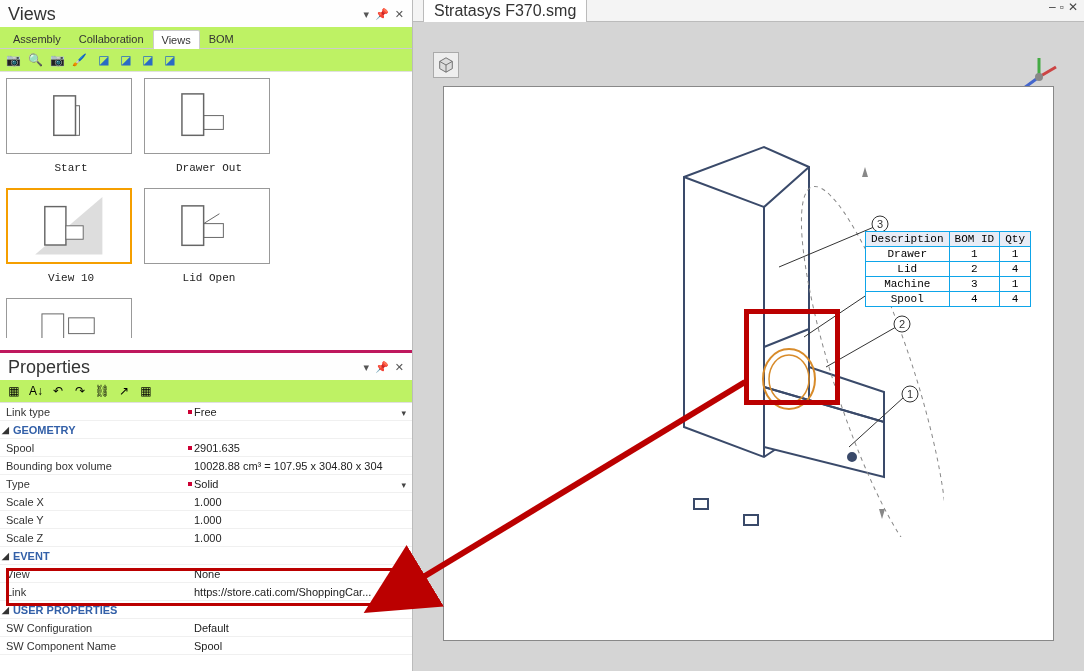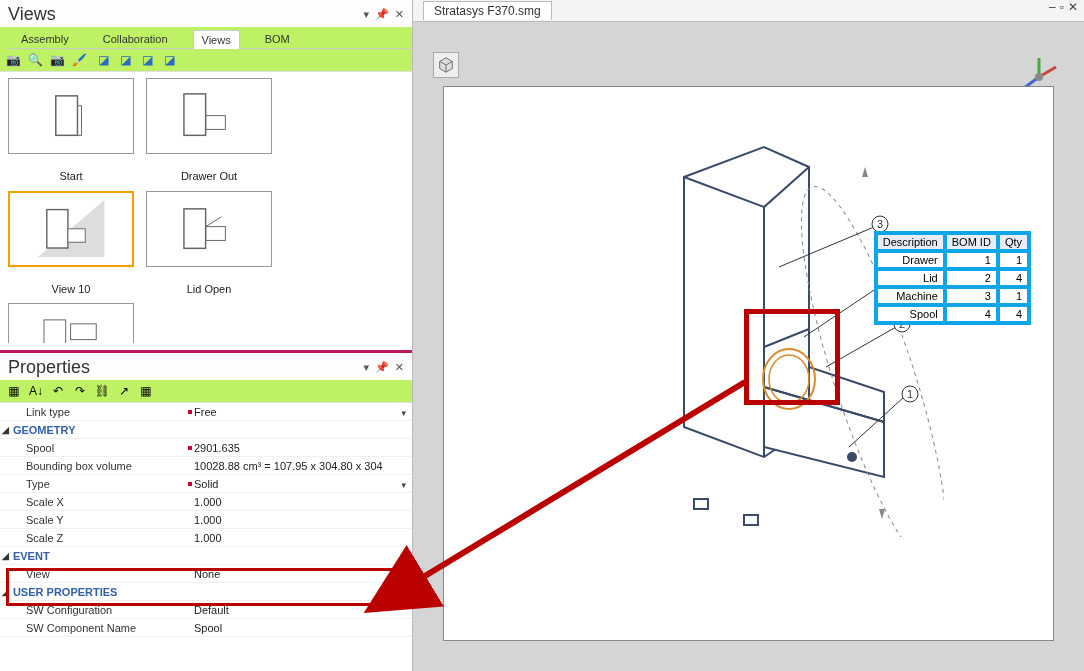--- a/index.html
+++ b/index.html
@@ -3,53 +3,53 @@
 <meta charset="utf-8">
 <style>
   * { box-sizing: border-box; margin: 0; padding: 0; }
   body { font-family: "Segoe UI", Tahoma, sans-serif; font-size: 11px; background: #f0f0f0; width: 1084px; height: 671px; overflow: hidden; position: relative; }
   .app { display: flex; width: 100%; height: 100%; }
   .left-pane { width: 413px; background: #bef264; display: flex; flex-direction: column; border-right: 1px solid #bbb; }
   .panel-header { display: flex; align-items: center; justify-content: space-between; padding: 4px 8px 2px 8px; background: #fefefe; }
   .panel-title { font-size: 18px; color: #333; font-weight: 400; }
   .panel-controls { display: flex; gap: 6px; color: #555; font-size: 11px; }
   .panel-controls span { cursor: pointer; }
-  .tabstrip { display: flex; border-bottom: 1px solid #ccc; padding: 2px 4px 0 4px; gap: 16px; margin-left: 8px; }
+  .tabstrip { display: flex; border-bottom: 1px solid #ccc; padding: 2px 4px 0 4px; gap: 0; }
   .tab { padding: 3px 8px; font-size: 11px; color: #333; border: 1px solid transparent; border-bottom: none; cursor: pointer; }
   .tab.active { border-color: #ccc; background: #fff; border-radius: 2px 2px 0 0; position: relative; top: 1px; }
   .toolbar { display: flex; gap: 8px; padding: 3px 6px; border-bottom: 1px solid #e0e0e0; }
   .tb-icon { width: 16px; height: 16px; display: inline-flex; align-items: center; justify-content: center; font-size: 12px; }
   .tb-group { display: flex; gap: 6px; }
   .views-gallery { padding: 6px; display: flex; flex-wrap: wrap; gap: 8px; overflow: hidden; background: #fff; height: 278px; }
-  .thumb-container { width: 130px; display: flex; flex-direction: column; align-items: center; gap: 16px; }
+  .thumb-container { width: 130px; display: flex; flex-direction: column; gap: 8px; font-family: Liberation Mono, monospace; }
   .thumb { width: 126px; height: 76px; border: 1px solid #999; background: #fff; display: flex; align-items: center; justify-content: center; position: relative; }
   .thumb.selected { border: 2px solid #f59f00; }
   .thumb svg { width: 80%; height: 80%; }
   .thumb-label { font-size: 11px; color: #222; text-align: center; }
   .properties-panel { flex: 1; display: flex; flex-direction: column; overflow: hidden; border-top: 3px solid #be185d; }
   .prop-toolbar { display: flex; gap: 6px; padding: 3px 6px; border-bottom: 1px solid #e0e0e0; }
   .prop-grid { flex: 1; overflow-y: auto; background: #fff; }
   .prop-row { display: flex; font-size: 11px; border-bottom: 1px solid #f0f0f0; min-height: 18px; align-items: center; }
   .prop-row.section { color: #3360a8; font-weight: bold; padding-left: 2px; }
   .prop-row.section .tri { color: #333; margin-right: 4px; font-size: 9px; }
-  .prop-key { width: 190px; padding-left: 26px; color: #333; }
+  .prop-key { width: 190px; padding-left: 6px; color: #333; }
   .prop-val { flex: 1; padding-left: 4px; color: #222; position: relative; }
   .prop-val::before { content: ""; position: absolute; left: -2px; top: 50%; width: 4px; height: 4px; background: #c03; border-radius: 0; transform: translateY(-50%); display: none; }
   .prop-val.dotted::before { display: block; }
   .prop-val .dd { position: absolute; right: 6px; top: 2px; color: #444; font-size: 9px; }
   .right-pane { flex: 1; background: #d5d5d5; position: relative; display: flex; flex-direction: column; }
   .doc-tab-bar { background: #f4f4f4; border-bottom: 1px solid #bbb; display: flex; align-items: center; height: 22px; }
-  .doc-tab { background: #fff; border: 1px solid #bbb; border-bottom: none; padding: 2px 10px; font-size: 12px; color: #333; margin-left: 10px; }
+  .doc-tab { background: #fff; border: 1px solid #bbb; border-bottom: none; padding: 2px 10px; font-size: 16px; color: #333; margin-left: 10px; }
   .win-controls { position: absolute; right: 6px; top: 0; display: flex; gap: 4px; font-size: 12px; color: #444; }
   .canvas-area { flex: 1; position: relative; background: #d5d5d5; padding: 14px; }
   .cube-btn { position: absolute; left: 20px; top: 30px; width: 26px; height: 26px; background: #eee; border: 1px solid #aaa; display: flex; align-items: center; justify-content: center; }
   .axis-gizmo { position: absolute; right: 20px; top: 30px; width: 50px; height: 50px; }
   .paper { position: absolute; left: 30px; top: 64px; right: 30px; bottom: 30px; background: #fff; border: 1px solid #888; }
   .bom-table { position: absolute; right: 22px; top: 144px; border-collapse: collapse; font-size: 11px; background: #fff; }
-  .bom-table th, .bom-table td { border: 4px solid #0ea5e9; padding: 1px 5px; text-align: right; }
+  .bom-table th, .bom-table td { border: 1px solid #0ea5e9; padding: 1px 5px; text-align: center; font-family: Liberation Mono, monospace; }
   .bom-table th { background: #e8ecf6; font-weight: normal; }
   .machine-drawing { position: absolute; left: 120px; top: 30px; width: 380px; height: 420px; }
   .callout-highlight { position: absolute; border: 5px solid #b00; }
   .callout-arrow { position: absolute; pointer-events: none; }
   .link-highlight { position: absolute; border: 3px solid #b00; }
 </style>
 </head>
 <body>
 
 <div class="app">
@@ -184,20 +184,24 @@
             <div class="prop-key">Scale Z</div>
             <div class="prop-val">1.000</div>
           </div>
           <div class="prop-row section">
             <span class="tri">◢</span>
             <span>EVENT</span>
           </div>
           <div class="prop-row">
             <div class="prop-key">View</div>
             <div class="prop-val">None<span class="dd">▾</span></div>
+          </div>
+          <div class="prop-row">
+            <div class="prop-key">Link</div>
+            <div class="prop-val">https://store.cati.com/ShoppingCar...</div>
           </div>
           <div class="prop-row section">
             <span class="tri">◢</span>
             <span>USER PROPERTIES</span>
           </div>
           <div class="prop-row">
             <div class="prop-key">SW Configuration</div>
             <div class="prop-val">Default</div>
           </div>
           <div class="prop-row">

